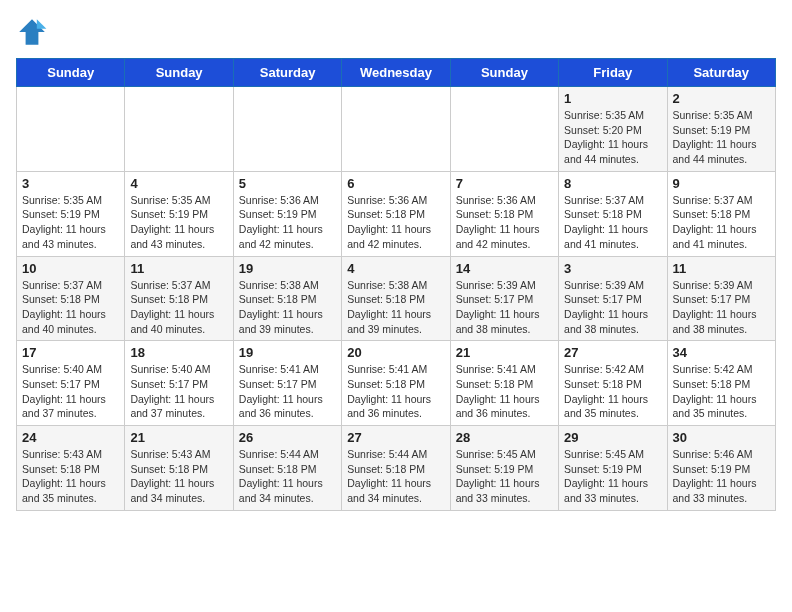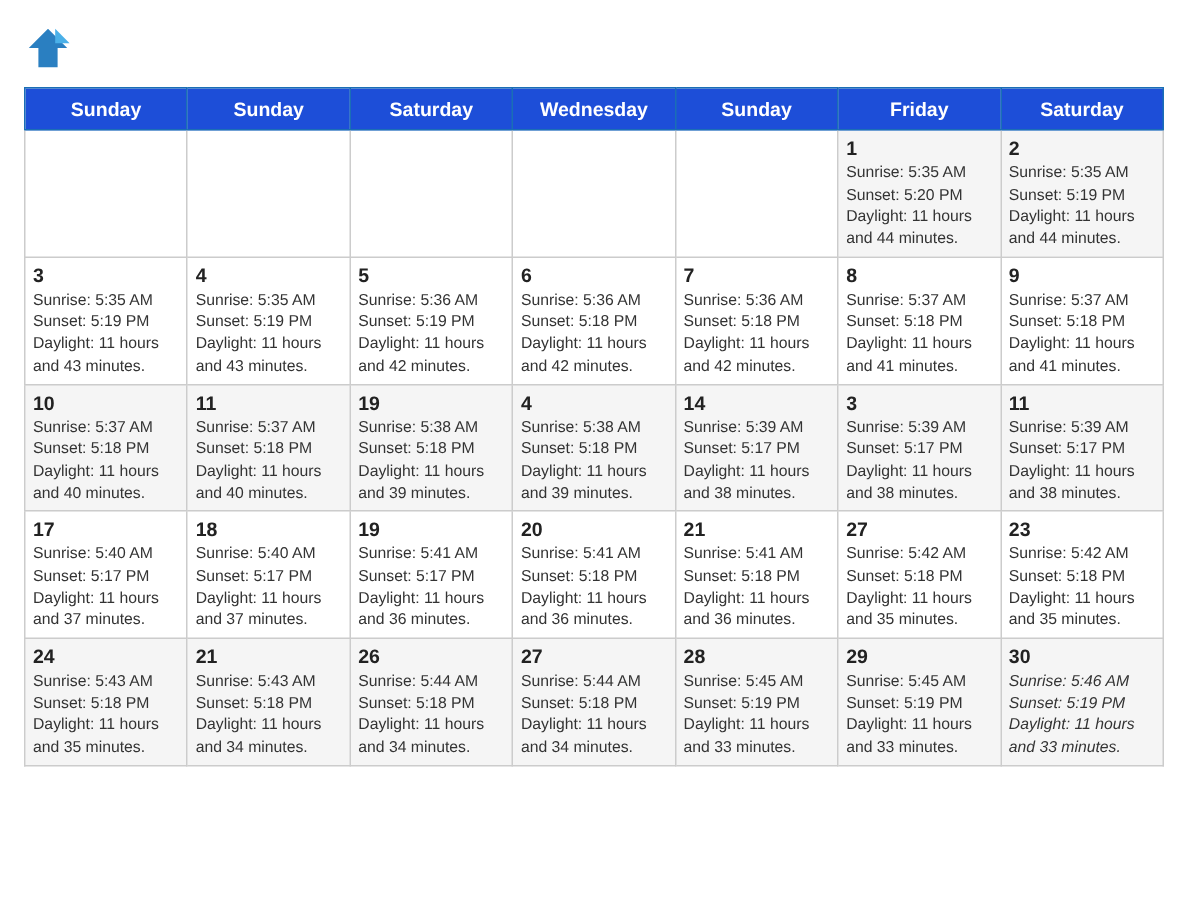--- a/index.html
+++ b/index.html
@@ -283,21 +283,21 @@
 and 36 minutes.</div>
         </td>
         <td>
           <span class="day-number">27</span>
           <div class="day-info" style="white-space: pre-line;">Sunrise: 5:42 AM
 Sunset: 5:18 PM
 Daylight: 11 hours
 and 35 minutes.</div>
         </td>
         <td>
-          <span class="day-number">23</span>
+          <span class="day-number">34</span>
           <div class="day-info" style="white-space: pre-line;">Sunrise: 5:42 AM
 Sunset: 5:18 PM
 Daylight: 11 hours
 and 35 minutes.</div>
         </td>
       </tr>
       <tr>
         <td>
           <span class="day-number">24</span>
           <div class="day-info" style="white-space: pre-line;">Sunrise: 5:43 AM
@@ -335,20 +335,20 @@
         </td>
         <td>
           <span class="day-number">29</span>
           <div class="day-info" style="white-space: pre-line;">Sunrise: 5:45 AM
 Sunset: 5:19 PM
 Daylight: 11 hours
 and 33 minutes.</div>
         </td>
         <td>
           <span class="day-number">30</span>
-          <div class="day-info" style="white-space: pre-line; font-style: italic;">Sunrise: 5:46 AM
+          <div class="day-info" style="white-space: pre-line;">Sunrise: 5:46 AM
 Sunset: 5:19 PM
 Daylight: 11 hours
 and 33 minutes.</div>
         </td>
       </tr>
     </tbody>
 </table>
 
 </body></html>

